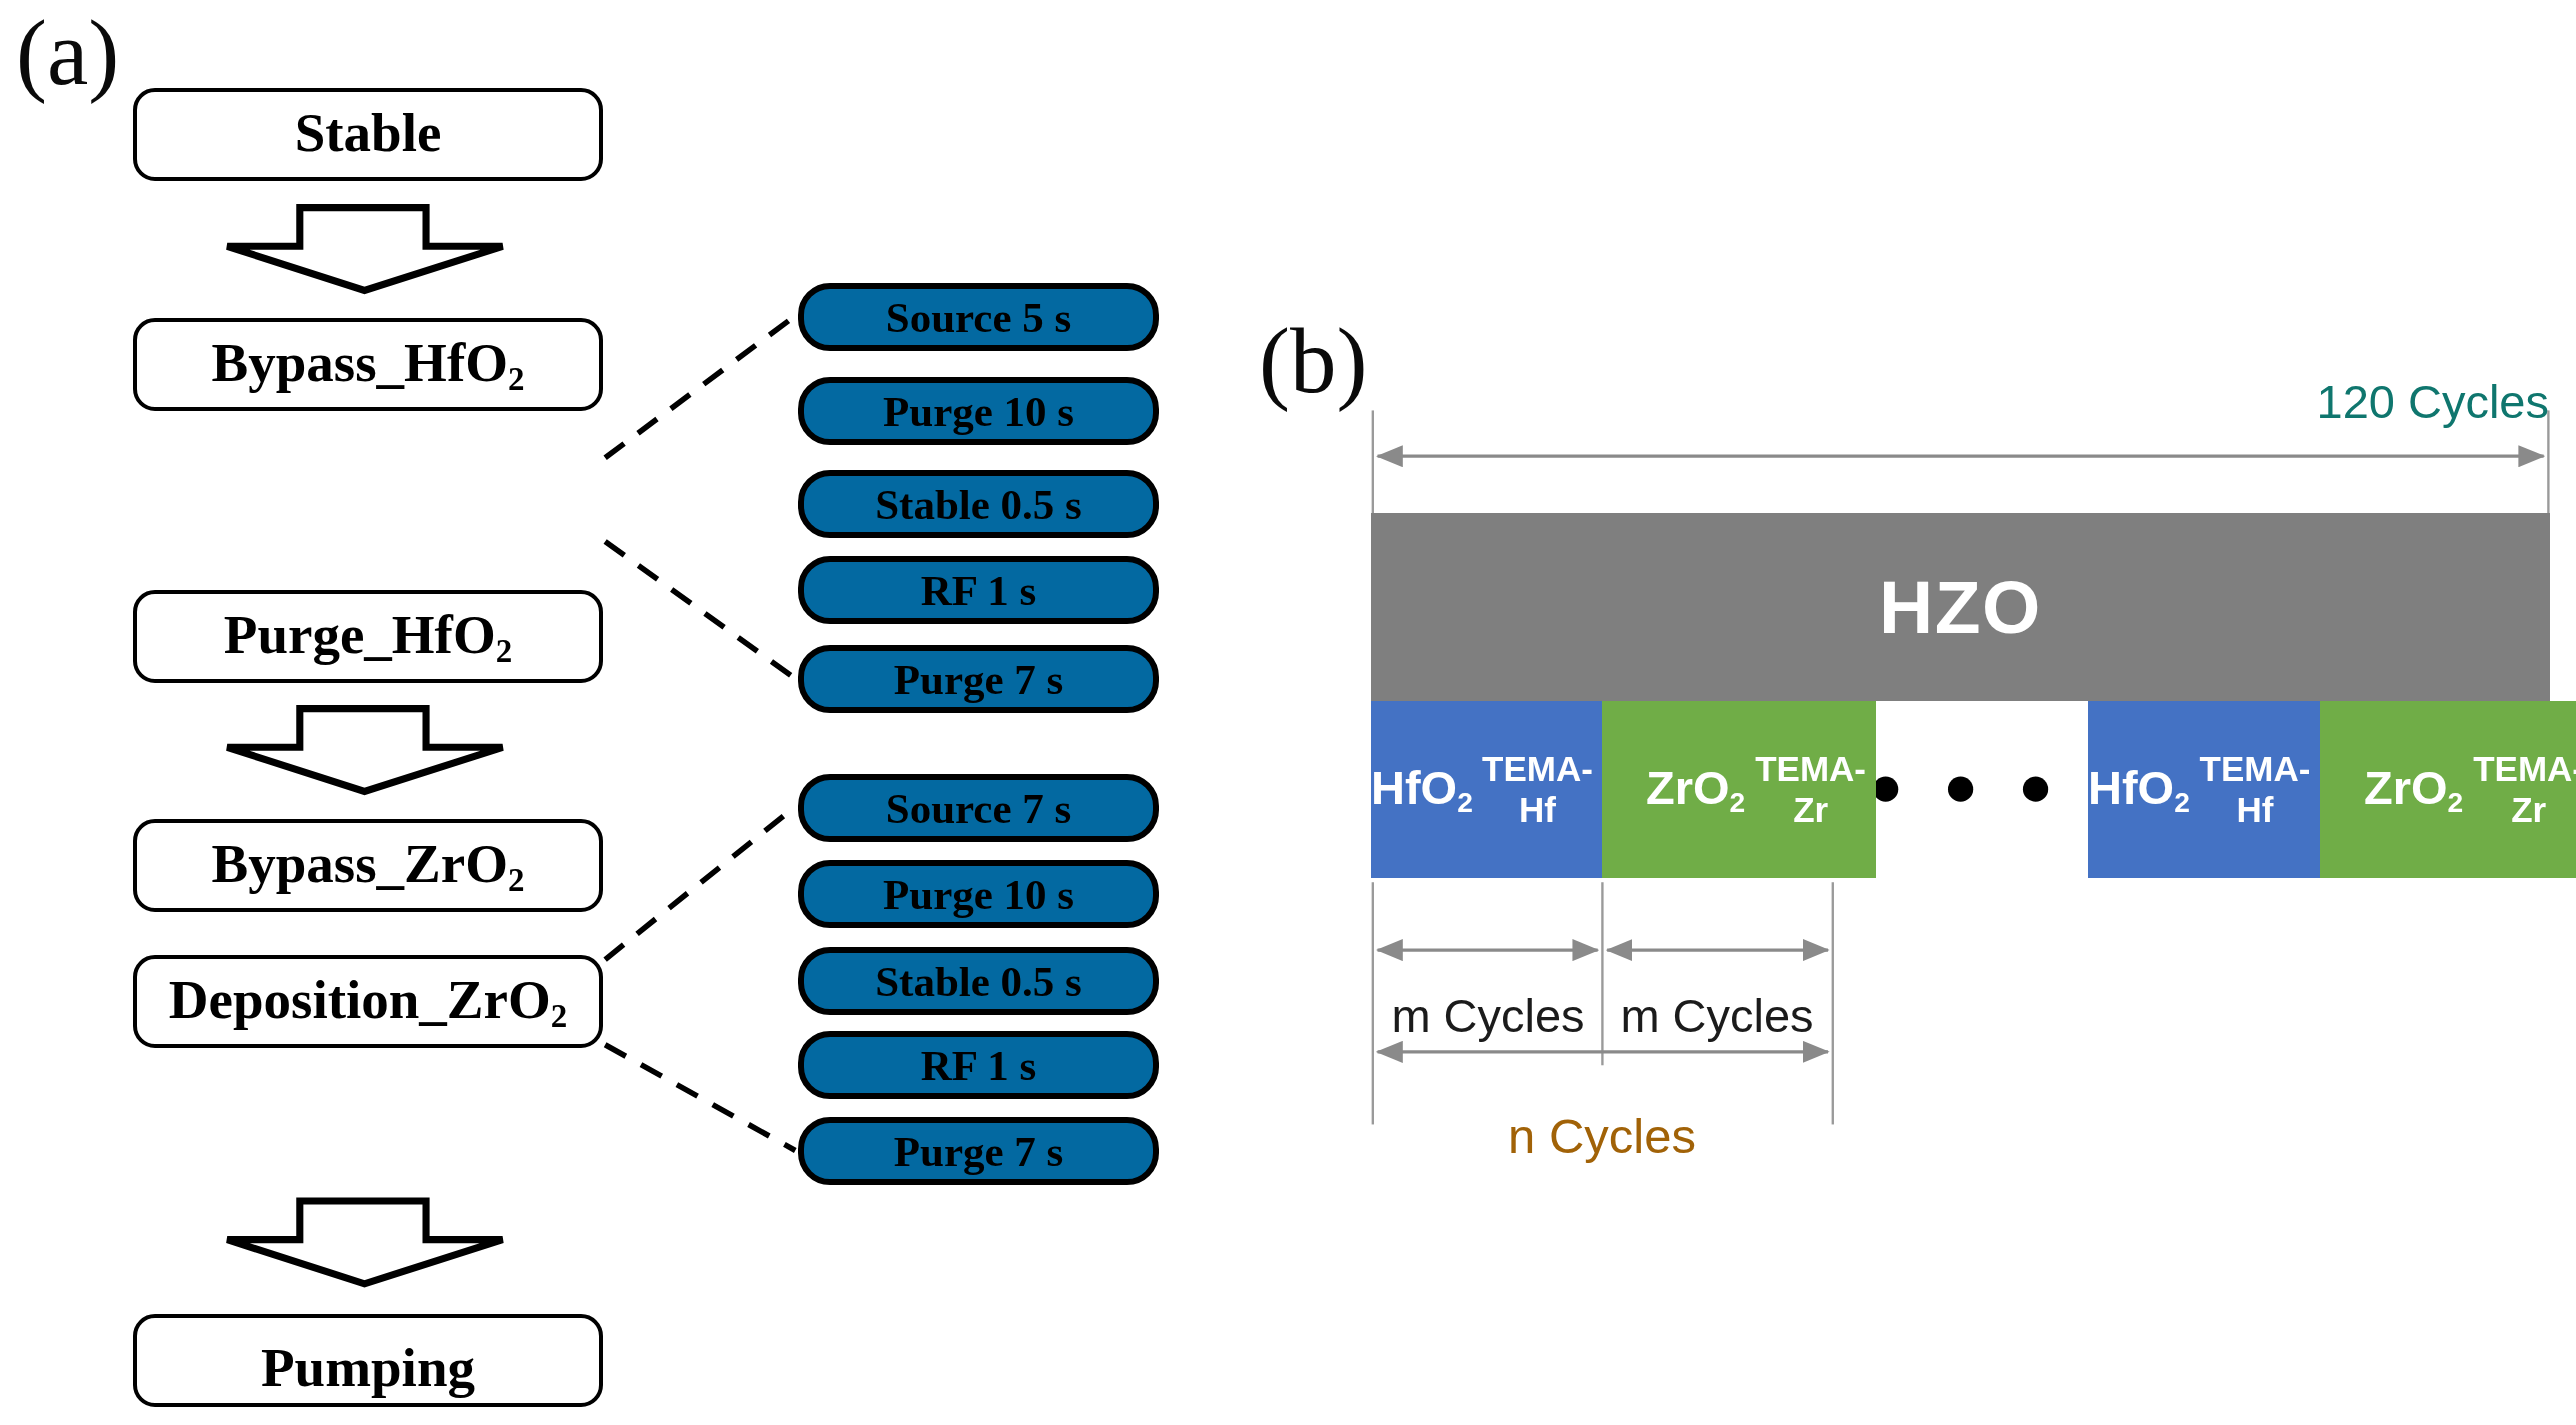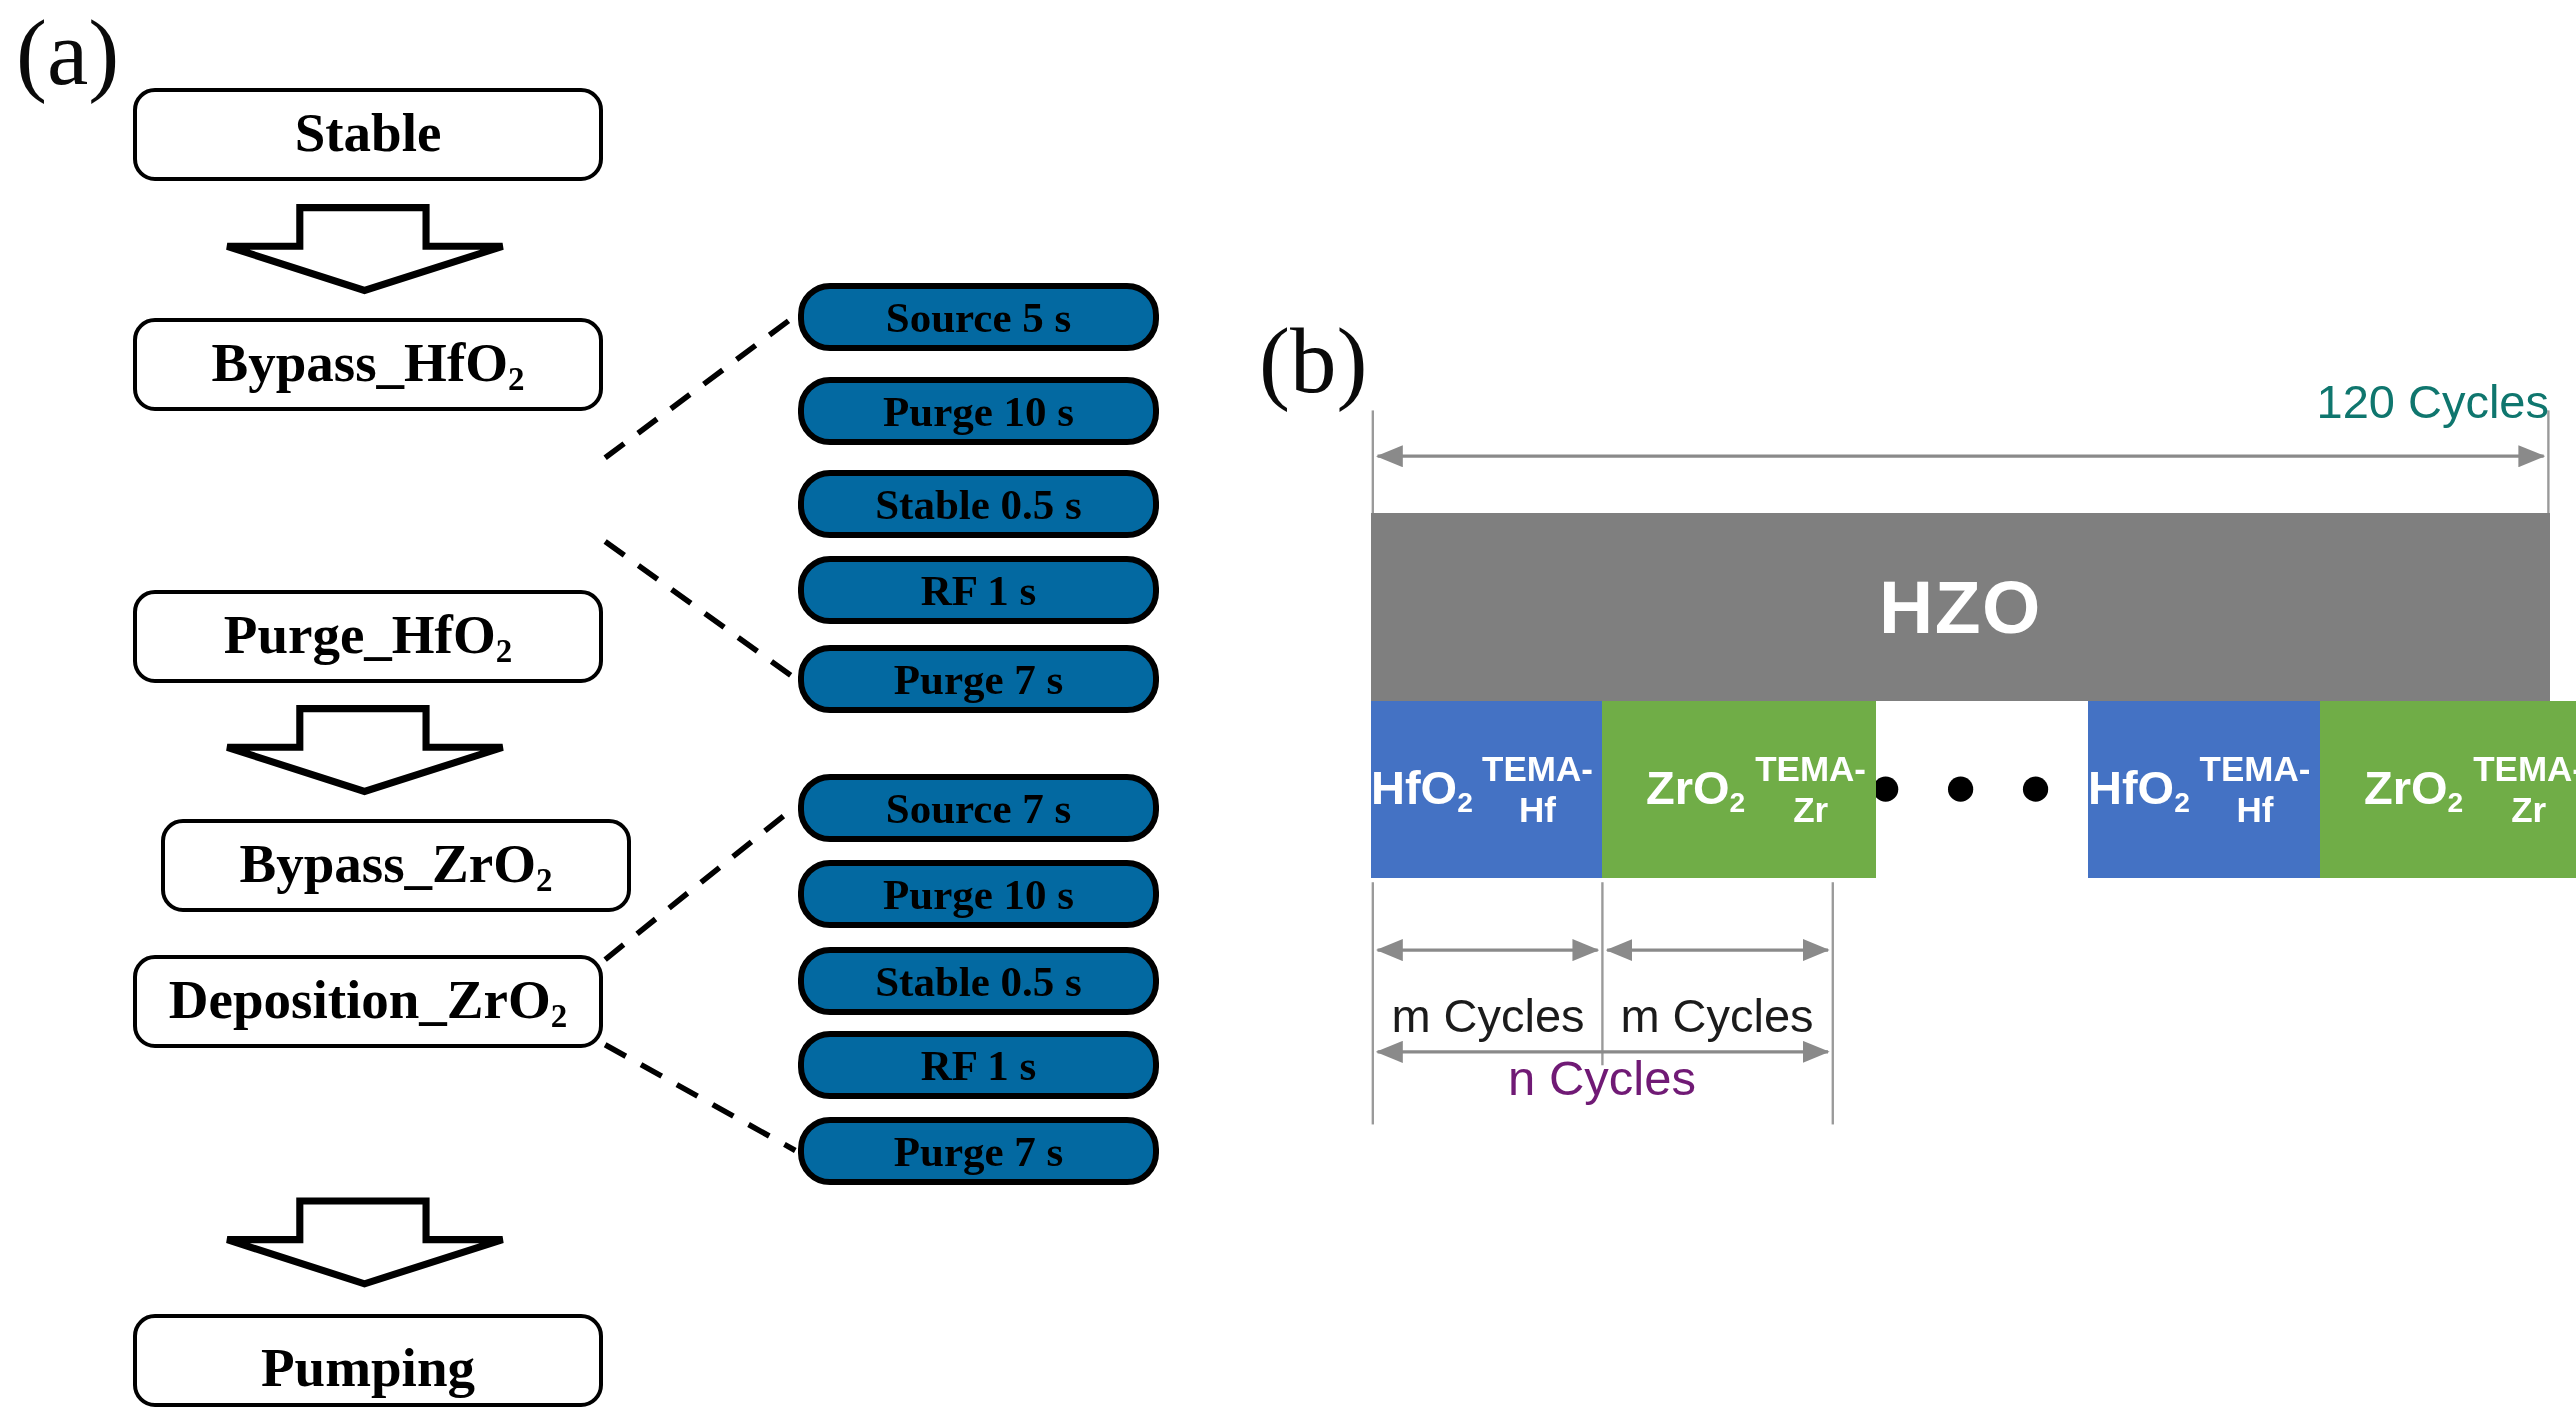--- a/index.html
+++ b/index.html
@@ -42,21 +42,21 @@
     font-family: "Liberation Serif", serif;
     font-weight: 700;
     font-size: 55px;
     color: #000000;
     white-space: nowrap;
   }
   .fb1 { top: 88px; }
   .fb2 { top: 318px; }
   .fb3 { top: 453px; }
   .fb4 { top: 590px; }
-  .fb5 { top: 819px; margin-left: 28px; }
+  .fb5 { top: 819px; }
   .fb6 { top: 955px; }
   .fb7 { top: 1089px; }
   .fb8 { top: 1314px; align-items: flex-end; }
 
   .subbox {
     position: absolute;
     left: 798px;
     width: 361px;
     height: 68px;
     box-sizing: border-box;
@@ -136,25 +136,25 @@
     position: absolute;
     top: 988px;
     text-align: center;
     font-size: 47px;
     color: #1b1b1b;
   }
   .ml1 { left: 1373px; width: 230px; }
   .ml2 { left: 1602px; width: 230px; }
   .n-label {
     position: absolute;
-    left: 1371px; top: 1050px;
+    left: 1371px; top: 1108px;
     width: 462px;
     text-align: center;
     font-size: 49px;
-    color: #701a75;
+    color: #a16207;
   }
 </style>
 </head>
 <body>
 
 <div class="canvas">
 
   <svg class="overlay" viewBox="0 0 3265 1807">
     <defs>
       <marker id="dimArrow" markerWidth="34" markerHeight="28" refX="32" refY="14" orient="auto-start-reverse" markerUnits="userSpaceOnUse">

